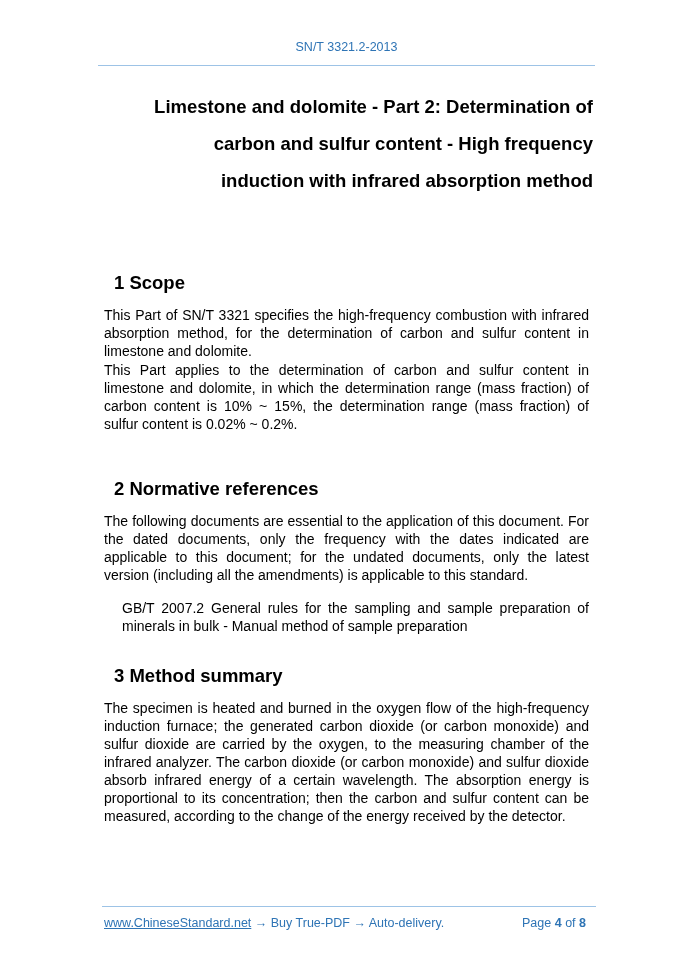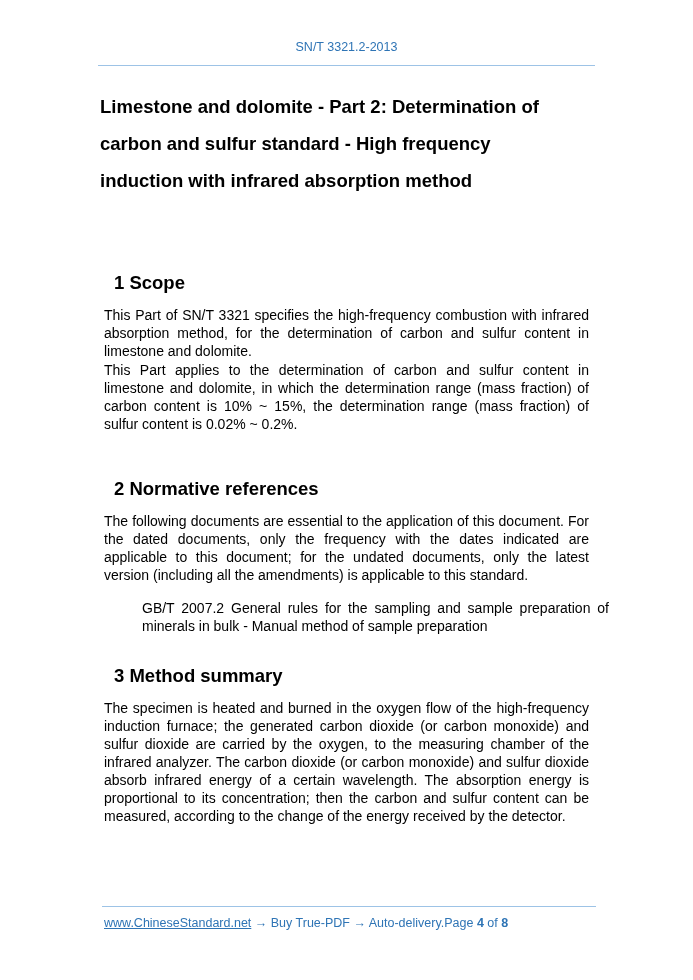--- a/index.html
+++ b/index.html
@@ -2,42 +2,42 @@
 <html><head>
 <meta charset="utf-8">
 <style>
   html, body { margin: 0; padding: 0; background: #ffffff; }
   body { width: 693px; height: 980px; position: relative; overflow: hidden;
          font-family: "Liberation Sans", sans-serif; color: #000; }
   .header-text { position: absolute; top: 40px; left: 0; width: 693px; text-align: center;
                  font-size: 12.5px; color: #2e74b5; }
   .header-rule { position: absolute; top: 65px; left: 98px; width: 497px; height: 0;
                  border-top: 1px solid #9dc3e6; }
-  .title { position: absolute; top: 88px; left: 100px; width: 493px; text-align: left;
+  .title { position: absolute; top: 88px; left: 100px; width: 493px; text-align: right;
            font-weight: bold; font-size: 18.5px; line-height: 37px; }
   .h1 { position: absolute; left: 104px; font-weight: bold; font-size: 18.5px; margin: 10px; }
   .para { position: absolute; left: 104px; width: 485px; font-size: 14px; line-height: 18px;
           text-align: justify; margin: 0; }
-  .para.indent { left: 122px; width: 467px; margin-left: 20px; }
+  .para.indent { left: 122px; width: 467px; }
   .footer-rule { position: absolute; top: 906px; left: 102px; width: 494px; height: 0;
                  border-top: 1px solid #9dc3e6; }
   .footer { position: absolute; top: 916px; left: 104px; width: 482px; font-size: 12.5px;
-            color: #2e74b5; display: flex; justify-content: flex-start; }
+            color: #2e74b5; display: flex; justify-content: space-between; }
   .footer a { color: #2e74b5; text-decoration: underline; }
   .footer b { font-weight: bold; }
 </style>
 </head>
 <body>
 
 <div class="header-text">SN/T 3321.2-2013</div>
 <div class="header-rule"></div>
 
 <div class="title">
   <div>Limestone and dolomite - Part 2: Determination of</div>
-  <div>carbon and sulfur standard - High frequency</div>
+  <div>carbon and sulfur content - High frequency</div>
   <div>induction with infrared absorption method</div>
 </div>
 
 <h2 class="h1" style="top:262px;">1 Scope</h2>
 <p class="para" style="top:306px;">This Part of SN/T 3321 specifies the high-frequency combustion with infrared absorption method, for the determination of carbon and sulfur content in limestone and dolomite.</p>
 <p class="para" style="top:361px;">This Part applies to the determination of carbon and sulfur content in limestone and dolomite, in which the determination range (mass fraction) of carbon content is 10% ~ 15%, the determination range (mass fraction) of sulfur content is 0.02% ~ 0.2%.</p>
 
 <h2 class="h1" style="top:468px;">2 Normative references</h2>
 <p class="para" style="top:512px;">The following documents are essential to the application of this document. For the dated documents, only the frequency with the dates indicated are applicable to this document; for the undated documents, only the latest version (including all the amendments) is applicable to this standard.</p>
 <p class="para indent" style="top:599px;">GB/T 2007.2 General rules for the sampling and sample preparation of minerals in bulk - Manual method of sample preparation</p>

